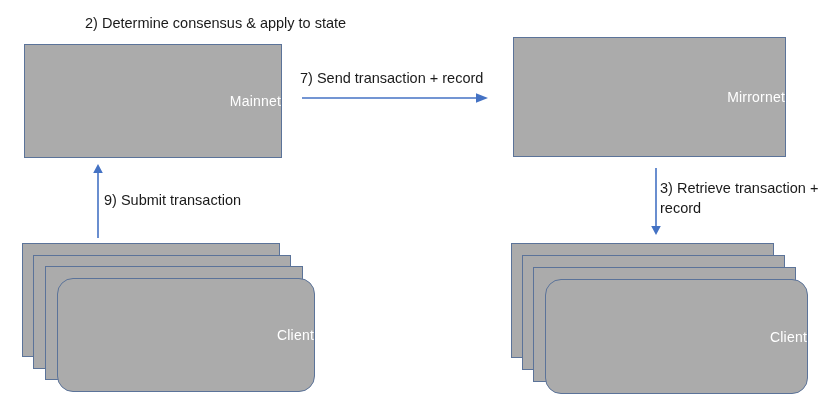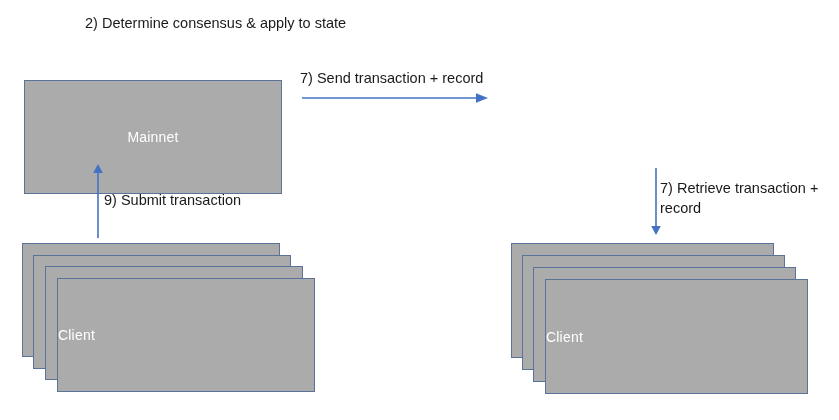--- a/index.html
+++ b/index.html
@@ -12,40 +12,39 @@
   #canvas{position:relative;width:839px;height:420px;padding-left:10px;}
 
   
   .node{
     position:absolute;
     background:#ABABAB;
     border:1.5px solid #5B7399;
     box-sizing:border-box;
     display:flex;
     align-items:center;
-    justify-content:center;
-    margin-top:36px;
+    justify-content:flex-end;
   }
   .node-label{
     color:#ffffff;
     font-size:14px;
     letter-spacing:.2px;
     user-select:none;
   }
 
   
   .stack{position:absolute;}
   .stack .sheet{
     position:absolute;
     background:#ABABAB;
     border:1.5px solid #5B7399;
     box-sizing:border-box;
   }
   .stack .sheet.front{
-    display:flex;align-items:center;justify-content:flex-start;
+    display:flex;align-items:center;justify-content:flex-end;border-radius:16px;
   }
 
   
   .arrow{position:absolute;}
   .arrow svg{display:block;overflow:visible;}
 
   
   .steplabel{
     position:absolute;
     color:#1a1a1a;
@@ -59,20 +58,23 @@
 <body>
 
 <div id="canvas">
 
   <div class="steplabel" style="left:85px;top:13px;">2) Determine consensus &amp; apply to state</div>
 
   <div class="node" style="left:24px;top:44px;width:258px;height:114px;">
     <span class="node-label">Mainnet</span>
   </div>
 
+  <div class="node" style="left:513px;top:37px;width:273px;height:120px;">
+    <span class="node-label">Mirrornet</span>
+  </div>
 
   <div class="arrow" style="left:300px;top:88px;width:195px;height:20px;">
     <svg width="195" height="20" viewBox="0 0 195 20">
       <line x1="2" y1="10" x2="176" y2="10" stroke="#4472C4" stroke-width="1.6"></line>
       <polygon points="176,5.2 188,10 176,14.8" fill="#4472C4"></polygon>
     </svg>
   </div>
   <div class="steplabel" style="left:300px;top:68px;">7) Send transaction + record</div>
 
   <div class="arrow" style="left:88px;top:164px;width:20px;height:76px;">
@@ -82,21 +84,21 @@
     </svg>
   </div>
   <div class="steplabel" style="left:104px;top:190px;">9) Submit transaction</div>
 
   <div class="arrow" style="left:646px;top:168px;width:20px;height:68px;">
     <svg width="20" height="68" viewBox="0 0 20 68">
       <line x1="10" y1="0" x2="10" y2="58" stroke="#4472C4" stroke-width="1.6"></line>
       <polygon points="5.2,58 10,67 14.8,58" fill="#4472C4"></polygon>
     </svg>
   </div>
-  <div class="steplabel" style="left:660px;top:178px;">7) Retrieve transaction +
+  <div class="steplabel" style="left:660px;top:178px;">3) Retrieve transaction +
 record</div>
 
   <div class="stack" style="left:0px;top:0px;width:340px;height:420px;">
     <div class="sheet" style="left:22px;top:243px;width:258px;height:114px;"></div>
     <div class="sheet" style="left:33px;top:255px;width:258px;height:114px;"></div>
     <div class="sheet" style="left:45px;top:266px;width:258px;height:114px;"></div>
     <div class="sheet front" style="left:57px;top:278px;width:258px;height:114px;">
       <span class="node-label">Client</span>
     </div>
   </div>

